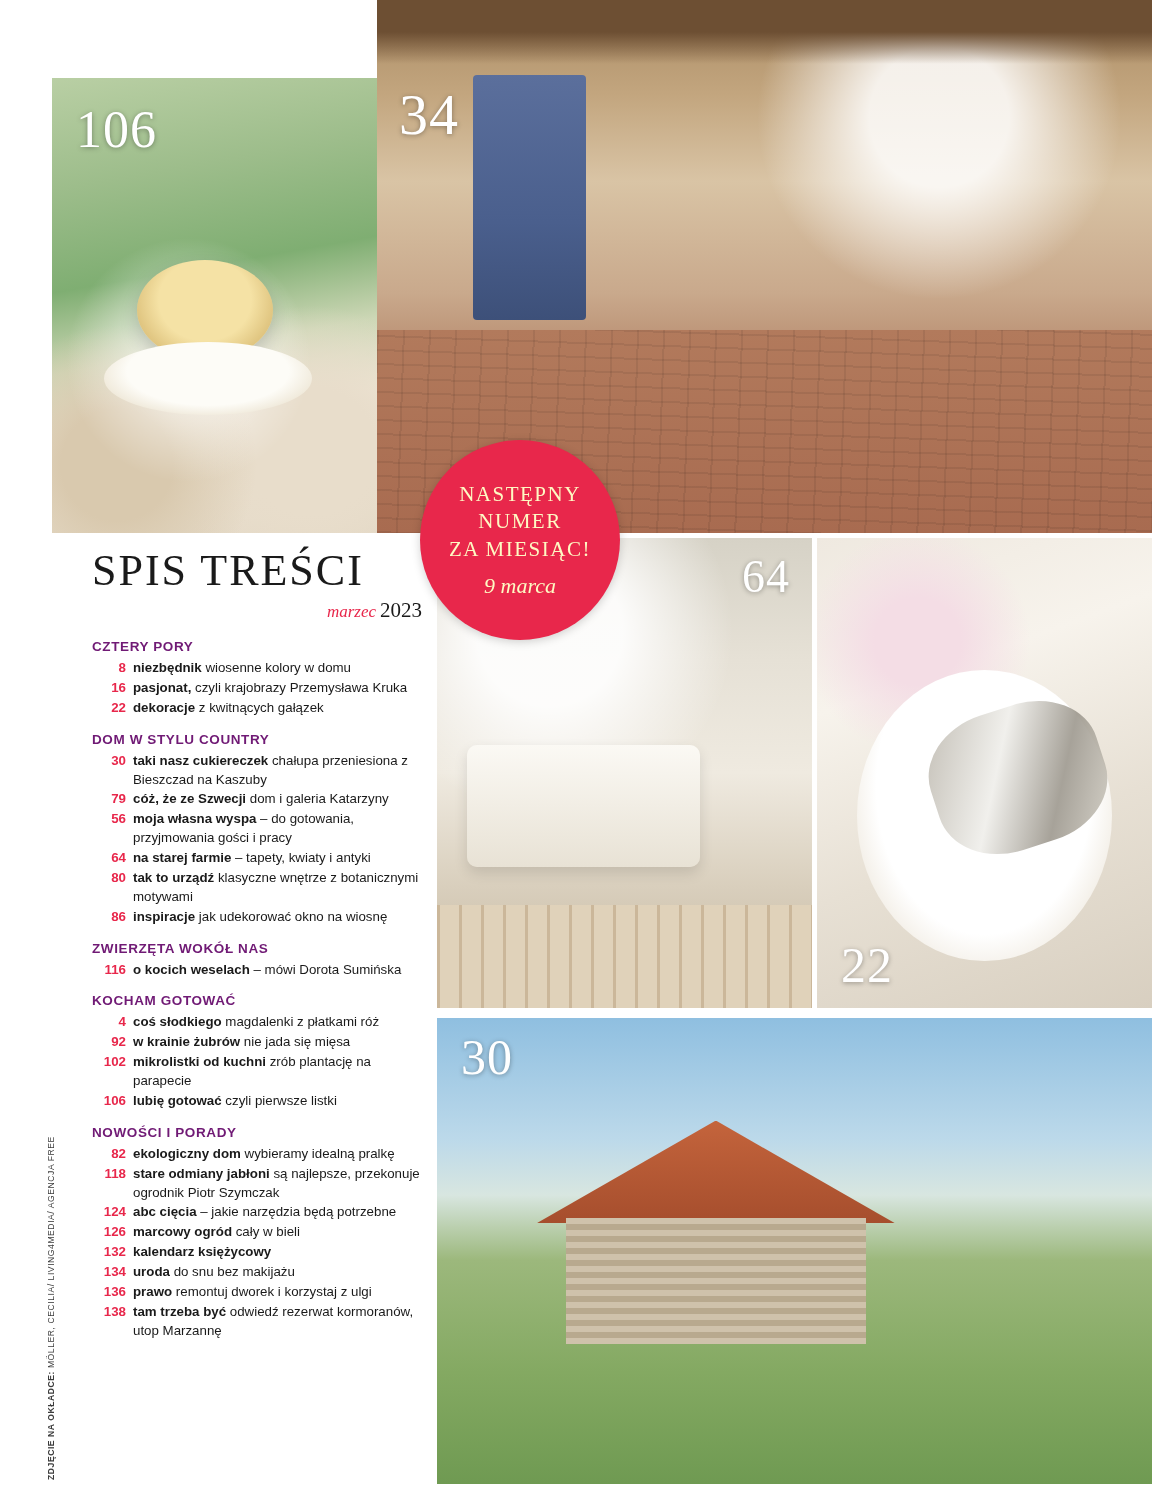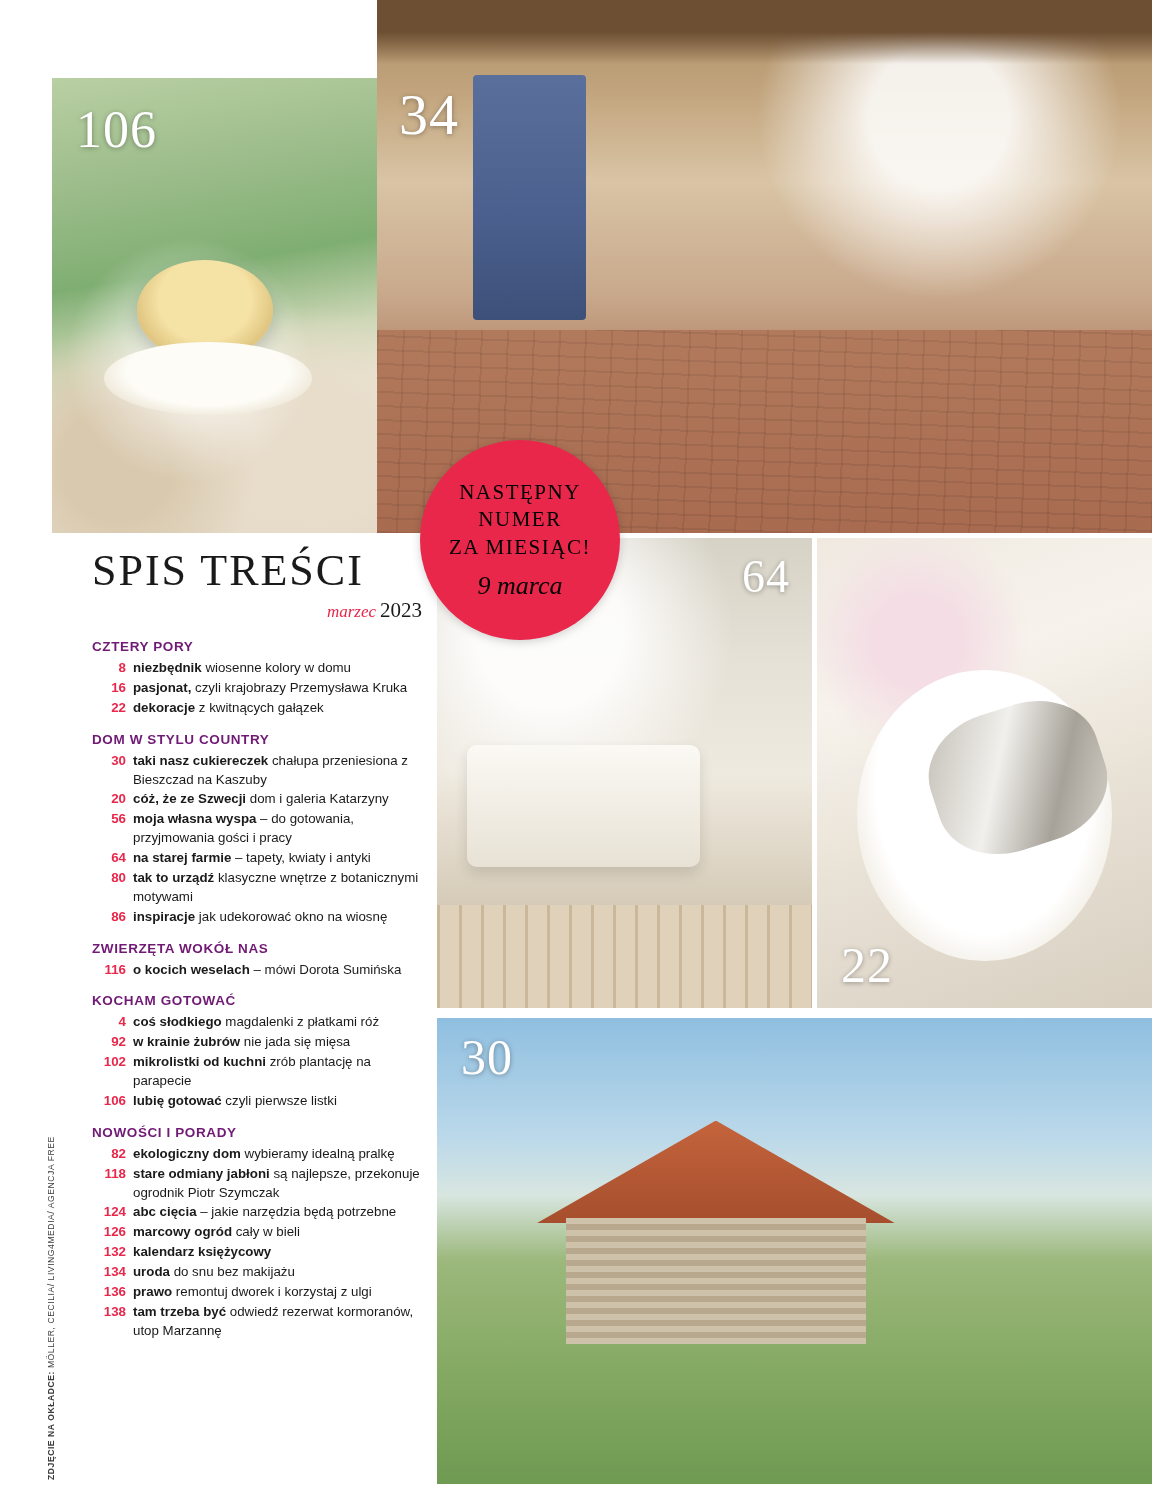--- a/index.html
+++ b/index.html
@@ -143,37 +143,37 @@
   }
   #photo-30 .pagenum { left: 24px; top: 14px; font-size: 50px; }
 
   
   #next-issue-badge {
     position: absolute;
     left: 420px; top: 440px;
     width: 200px; height: 200px;
     border-radius: 50%;
     background: #e8274b;
-    color: #000000;
+    color: #fef9c3;
     display: flex;
     flex-direction: column;
     align-items: center;
     justify-content: center;
     text-align: center;
     font-family: "Liberation Serif", serif;
     box-shadow: 0 2px 10px rgba(0,0,0,.18);
   }
   #next-issue-badge .badge-line {
     font-size: 21px;
     letter-spacing: 1.5px;
     line-height: 1.3;
   }
   #next-issue-badge .badge-date {
     font-style: italic;
-    font-size: 26px;
+    font-size: 22px;
     margin-top: 10px;
   }
 
   
   #toc {
     position: absolute;
     left: 92px; top: 545px;
     width: 330px;
   }
   #toc-title {
@@ -290,21 +290,21 @@
           <span class="toc-text"><b>dekoracje</b><span> z kwitnących gałązek</span></span>
         </div>
       </div>
       <div class="toc-section">
         <div class="toc-section-head">DOM W STYLU COUNTRY</div>
         <div class="toc-entry">
           <span class="toc-page">30</span>
           <span class="toc-text"><b>taki nasz cukiereczek</b><span> chałupa przeniesiona z Bieszczad na Kaszuby</span></span>
         </div>
         <div class="toc-entry">
-          <span class="toc-page">20</span>
+          <span class="toc-page">79</span>
           <span class="toc-text"><b>cóż, że ze Szwecji</b><span> dom i galeria Katarzyny</span></span>
         </div>
         <div class="toc-entry">
           <span class="toc-page">56</span>
           <span class="toc-text"><b> moja własna wyspa</b><span> – do gotowania, przyjmowania gości i pracy</span></span>
         </div>
         <div class="toc-entry">
           <span class="toc-page">64</span>
           <span class="toc-text"><b>na starej farmie</b><span> – tapety, kwiaty i antyki</span></span>
         </div>

